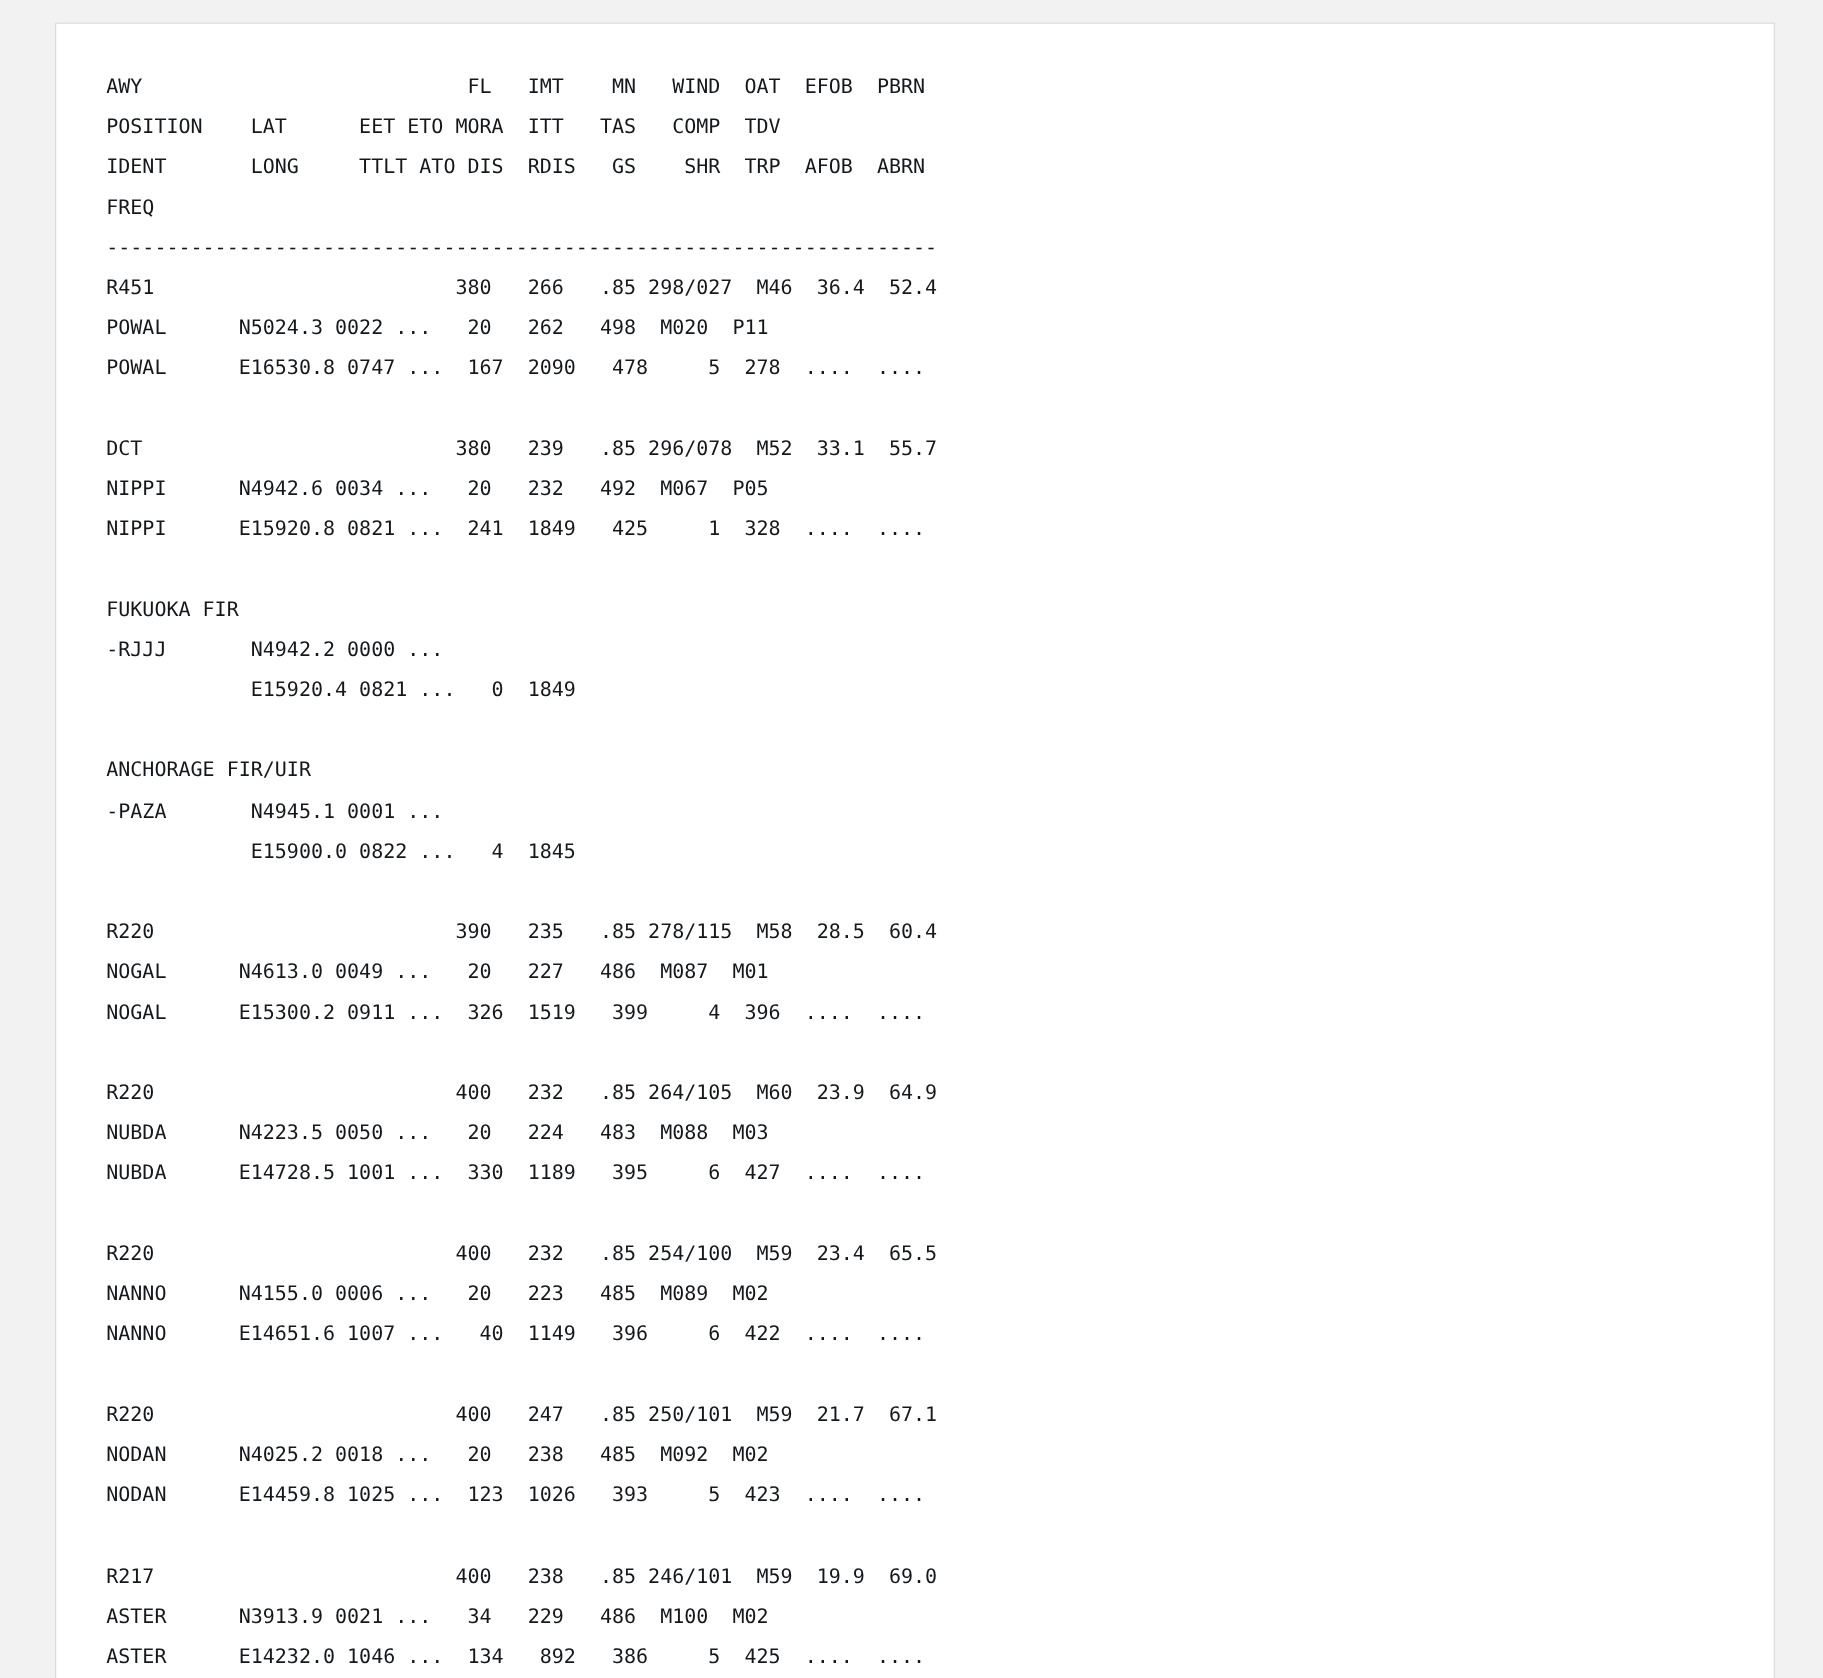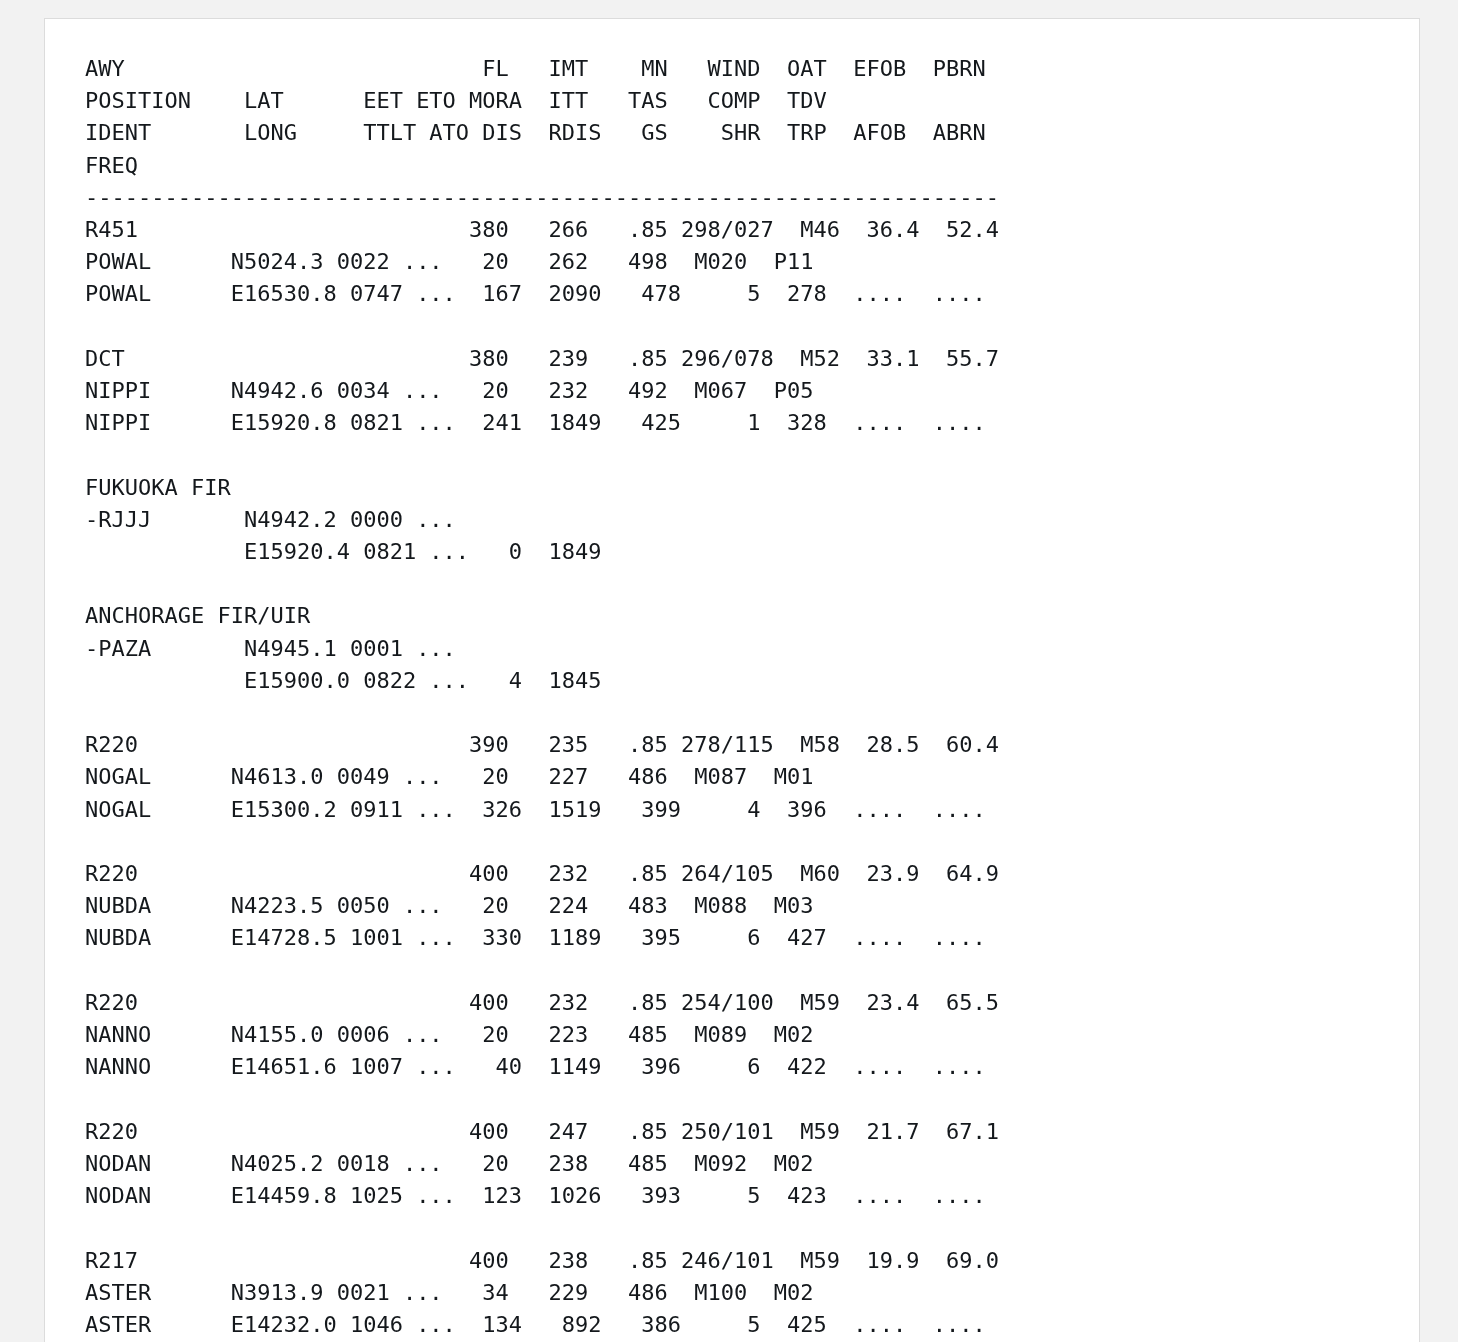--- a/index.html
+++ b/index.html
@@ -23,21 +23,21 @@
     background: #ffffff;
     border: 1px solid #dcdcdc;
     box-sizing: border-box;
     width: 1376px;
     min-height: 1324px;
     padding: 34px 30px 10px 40px;
   }
   pre.flightplan {
     margin: 0;
     font-family: "DejaVu Sans Mono", "Liberation Mono", monospace;
-    font-size: 22px;
+    font-size: 16px;
     line-height: 32.2px;
     color: #14181c;
     letter-spacing: 0px;
     white-space: pre;
     font-weight: 400;
   }
 </style>
 </head>
 <body>
 

